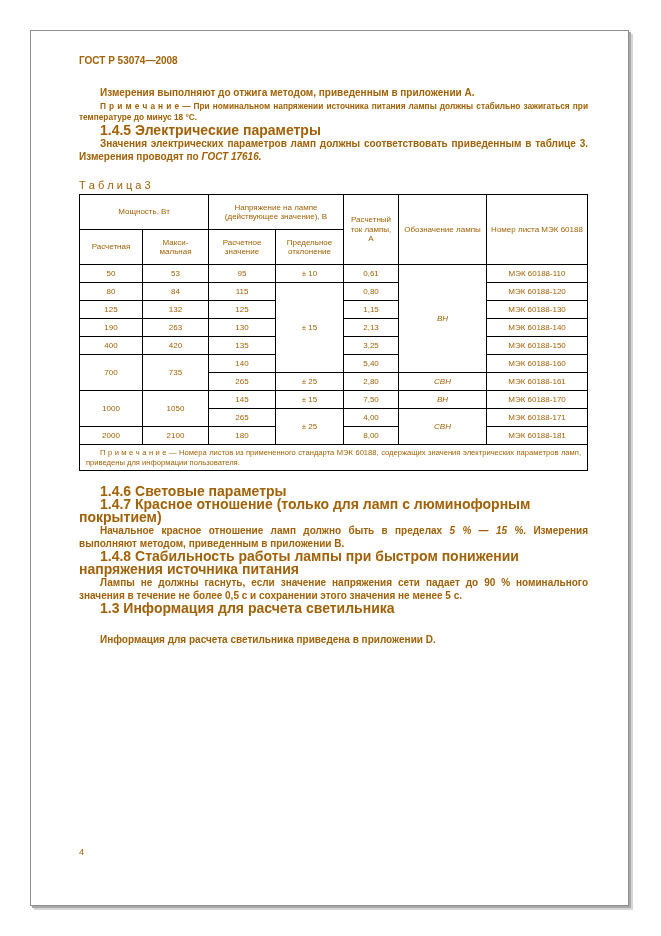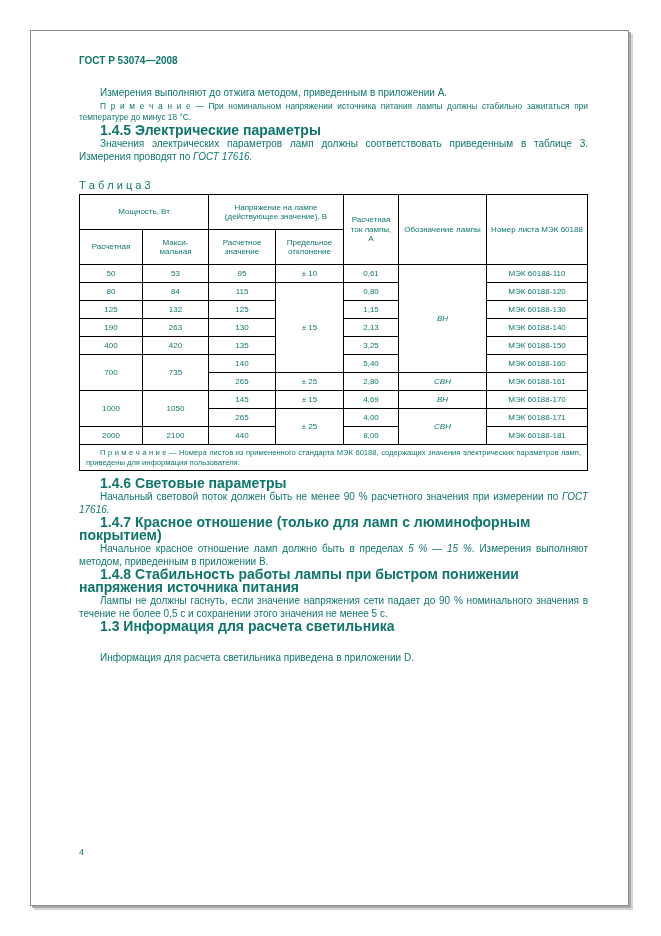--- a/index.html
+++ b/index.html
@@ -1,33 +1,33 @@
 <!DOCTYPE html>
 <html><head>
 <meta charset="utf-8">
 <style>
   html,body{margin:0;padding:0;background:#ffffff;}
   .screen{
     position:relative;width:661px;height:936px;background:#ffffff;overflow:hidden;
-    font-family:"Liberation Sans","DejaVu Sans",sans-serif;color:#0f766e;
+    font-family:"Liberation Sans","DejaVu Sans",sans-serif;color:#a16207;
   }
   .page{
     position:absolute;left:30px;top:30px;width:599px;height:876px;
     background:#fff;border:1px solid #8d8d8d;
     box-shadow:2px 2px 0 #a9a9a9,4px 4px 0 #d6d6d6;
     box-sizing:border-box;
   }
   .content{padding:24px 40px 0 48px;}
   .doc-header{font-size:10px;font-weight:bold;margin:0 0 20px 0;}
-  p{margin:0;}
+  p{margin:0;font-weight:bold;}
   .p{font-size:10px;line-height:13px;text-indent:21px;text-align:justify;}
   .h{font-size:14px;line-height:13px;text-indent:21px;font-weight:bold;}
   .small-note{font-size:8.3px;line-height:10.5px;text-indent:21px;text-align:justify;margin-top:2px;margin-bottom:2px;}
   .it{font-style:italic;}
-  .mt2{margin-top:18px;} .mt14{margin-top:6px;}
+  .mt2{margin-top:18px;} .mt14{margin-top:14px;}
   .tbl-caption{font-size:11px;margin:16px 0 3px 0;}
   table{border-collapse:collapse;width:100%;table-layout:fixed;font-size:8px;line-height:9.5px;}
   th,td{border:1px solid #000;text-align:center;vertical-align:middle;padding:2px 3px;
         overflow:hidden;word-wrap:break-word;}
   th{font-weight:normal;}
   thead th{height:30px;}
   tbody td{height:13px;margin-top:44px;}
   td.des{font-style:italic;}
   td.tnote{font-size:7.6px;line-height:9.5px;text-align:justify;text-indent:14px;padding:3px 6px;height:auto;}
   .page-number{position:absolute;left:48px;bottom:48px;font-size:9px;}
@@ -56,21 +56,21 @@
             <col style="width:67px">
           <col style="width:68px">
             <col style="width:55px">
             <col style="width:88px">
             <col>
         </colgroup>
         <thead>
           <tr>
             <th colspan="2">Мощность, Вт</th>
             <th colspan="2">Напряжение на лампе (действующее значение), В</th>
-            <th rowspan="2">Расчетная ток лампы, А</th>
+            <th rowspan="2">Расчетный ток лампы, А</th>
             <th rowspan="2">Обозначение лампы</th>
             <th rowspan="2">Номер листа МЭК 60188</th>
           </tr>
           <tr>
             <th>Расчетная</th>
             <th>Макси- мальная</th>
             <th>Расчетное значение</th>
             <th>Предельное отклонение</th>
           </tr>
         </thead>
@@ -125,46 +125,45 @@
             <td>± 25</td>
             <td>2,80</td>
             <td class="des">СВН</td>
             <td>МЭК 60188-161</td>
           </tr>
           <tr>
             <td rowspan="2">1000</td>
             <td rowspan="2">1050</td>
             <td>145</td>
             <td>± 15</td>
-            <td>4,69</td>
+            <td>7,50</td>
             <td class="des">ВН</td>
             <td>МЭК 60188-170</td>
           </tr>
           <tr>
             <td>265</td>
             <td rowspan="2">± 25</td>
             <td>4,00</td>
             <td rowspan="2" class="des">СВН</td>
             <td>МЭК 60188-171</td>
           </tr>
           <tr>
             <td>2000</td>
             <td>2100</td>
-            <td>440</td>
+            <td>180</td>
             <td>8,00</td>
             <td>МЭК 60188-181</td>
           </tr>
           <tr>
             <td colspan="7" class="tnote">П р и м е ч а н и е — Номера листов из примененного стандарта МЭК 60188, содержащих значения электрических параметров ламп, приведены для информации пользователя.</td>
           </tr>
         </tbody>
       </table>
 
       <p class="h mt14">1.4.6 Световые параметры</p>
-      <p class="p"><span>Начальный световой поток должен быть не менее 90 % расчетного значения при измерении по </span><span class="it">ГОСТ 17616.</span></p>
 
       <p class="h">1.4.7 Красное отношение (только для ламп с люминофорным покрытием)</p>
       <p class="p"><span>Начальное красное отношение ламп должно быть в пределах </span><span class="it">5 % — 15 %</span><span>. Измерения выполняют методом, приведенным в приложении В.</span></p>
 
       <p class="h">1.4.8 Стабильность работы лампы при быстром понижении напряжения источника питания</p>
       <p class="p">Лампы не должны гаснуть, если значение напряжения сети падает до 90 % номинального значения в течение не более 0,5 с и сохранении этого значения не менее 5 с.</p>
 
       <p class="h">1.3 Информация для расчета светильника</p>
       <p class="p mt2">Информация для расчета светильника приведена в приложении D.</p>
 

